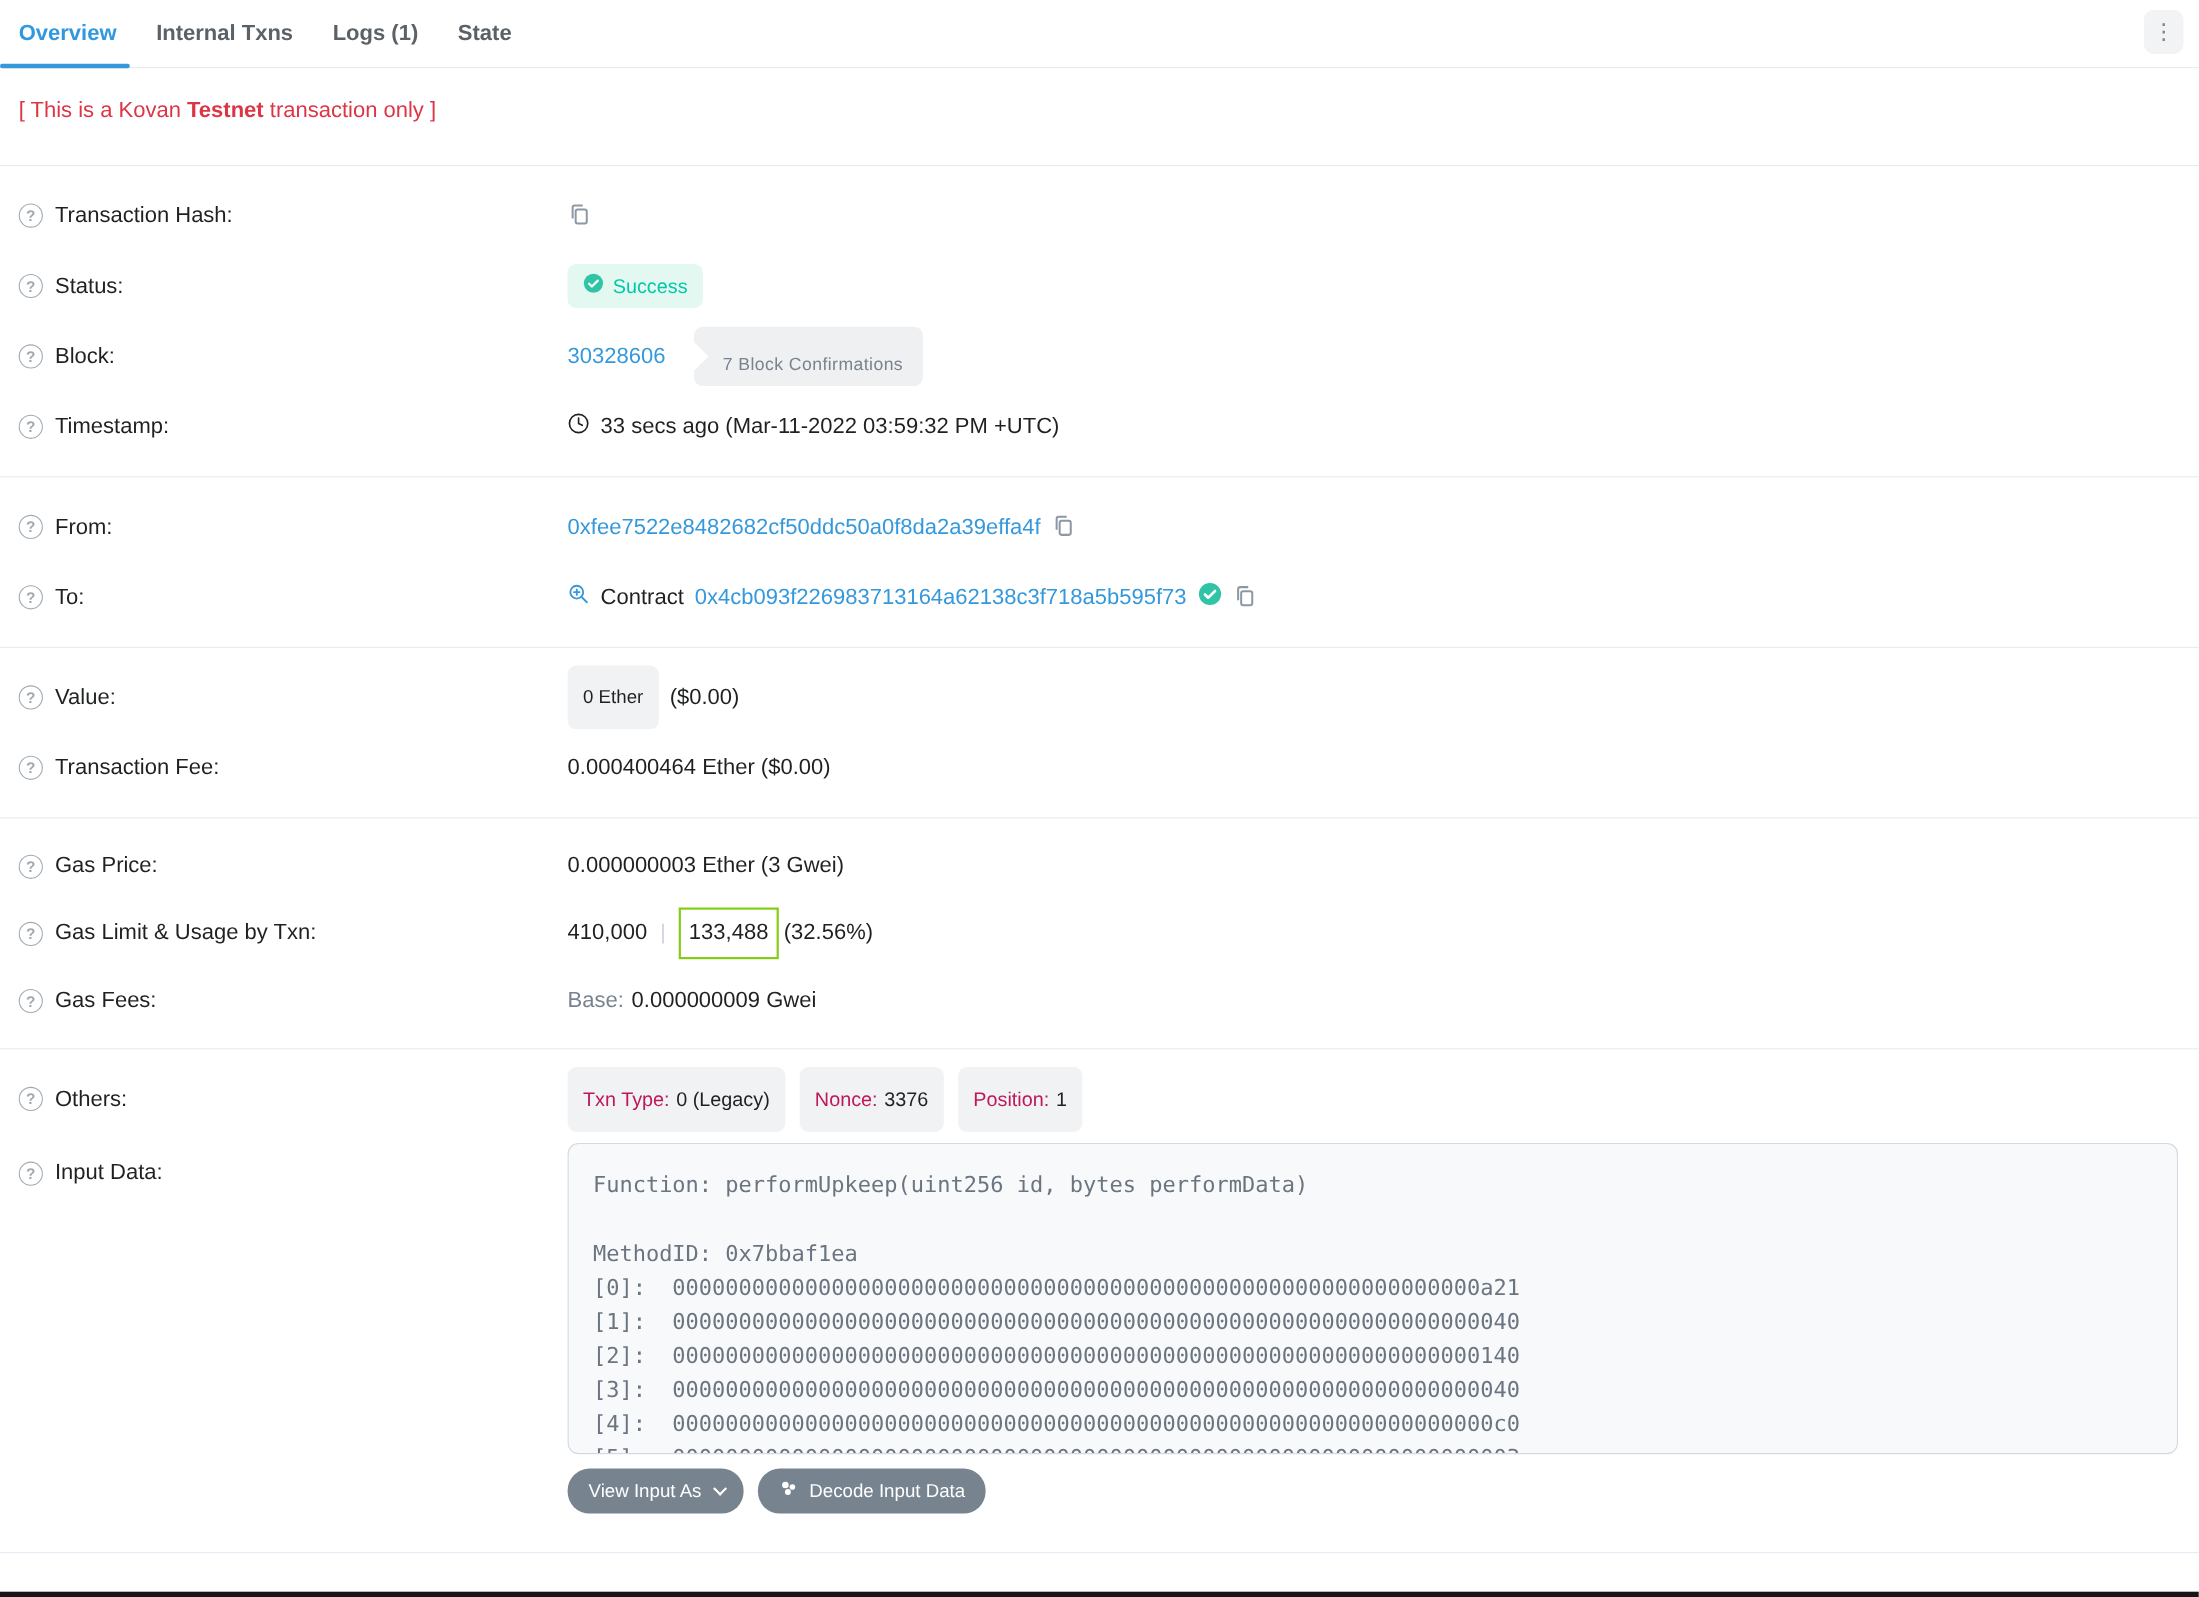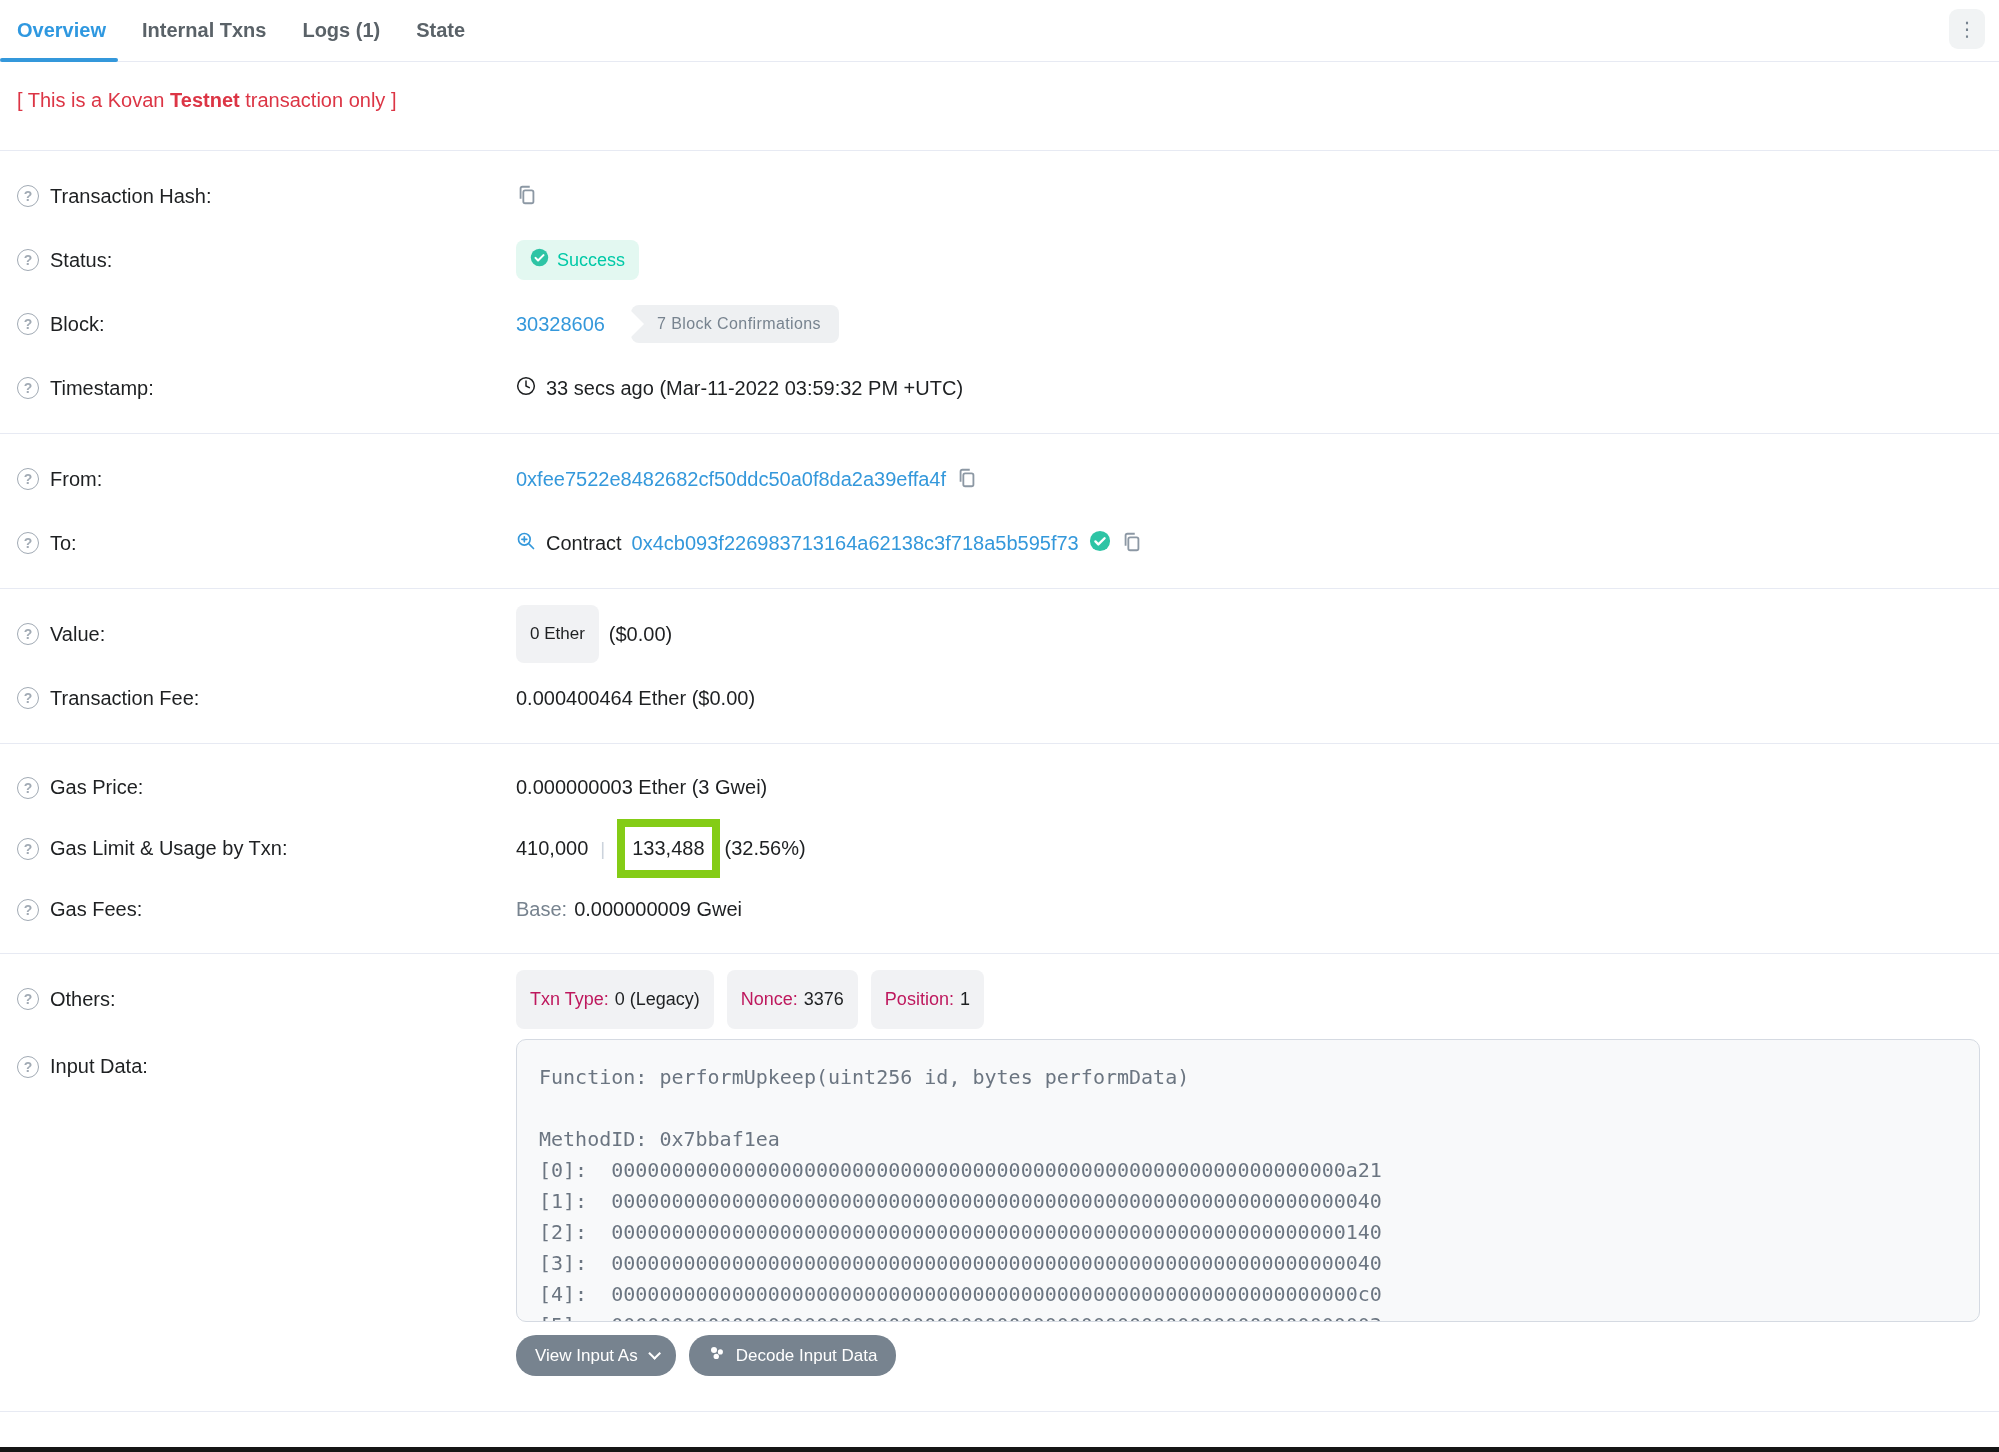--- a/index.html
+++ b/index.html
@@ -135,21 +135,21 @@
     padding: 8px 14px;
     border-radius: 8px;
   }
   .badge-conf {
     position: relative;
     margin-left: 16px;
     background: #eef0f2;
     color: #77838f;
     font-size: 16px;
     letter-spacing: 0.4px;
-    padding: 10px 18px 10px 26px;
+    padding: 26px 18px 10px 26px;
     border-radius: 8px;
   }
   .badge-conf::before {
     content: "";
     position: absolute;
     left: 0; top: 50%;
     transform: translateY(-50%);
     border-left: 13px solid #ffffff;
     border-top: 13px solid transparent;
     border-bottom: 13px solid transparent;
@@ -163,21 +163,21 @@
     padding: 19px 14px;
     font-size: 18px;
     color: #1e2022;
   }
   .badge-soft .k { color: #be185d; }
 
   
   .vsep { color: #ccd3dc; margin: 0 12px; font-size: 19px; }
   .red-box {
     display: inline-block;
-    border: 8px solid #84cc16;
+    border: 2px solid #84cc16;
     padding: 10px 7px;
     margin: -10px 0;
   }
 
   
   .input-box {
     width: 1464px;
     height: 283px;
     background: #f8f9fa;
     border: 1px solid #d5dae2;

